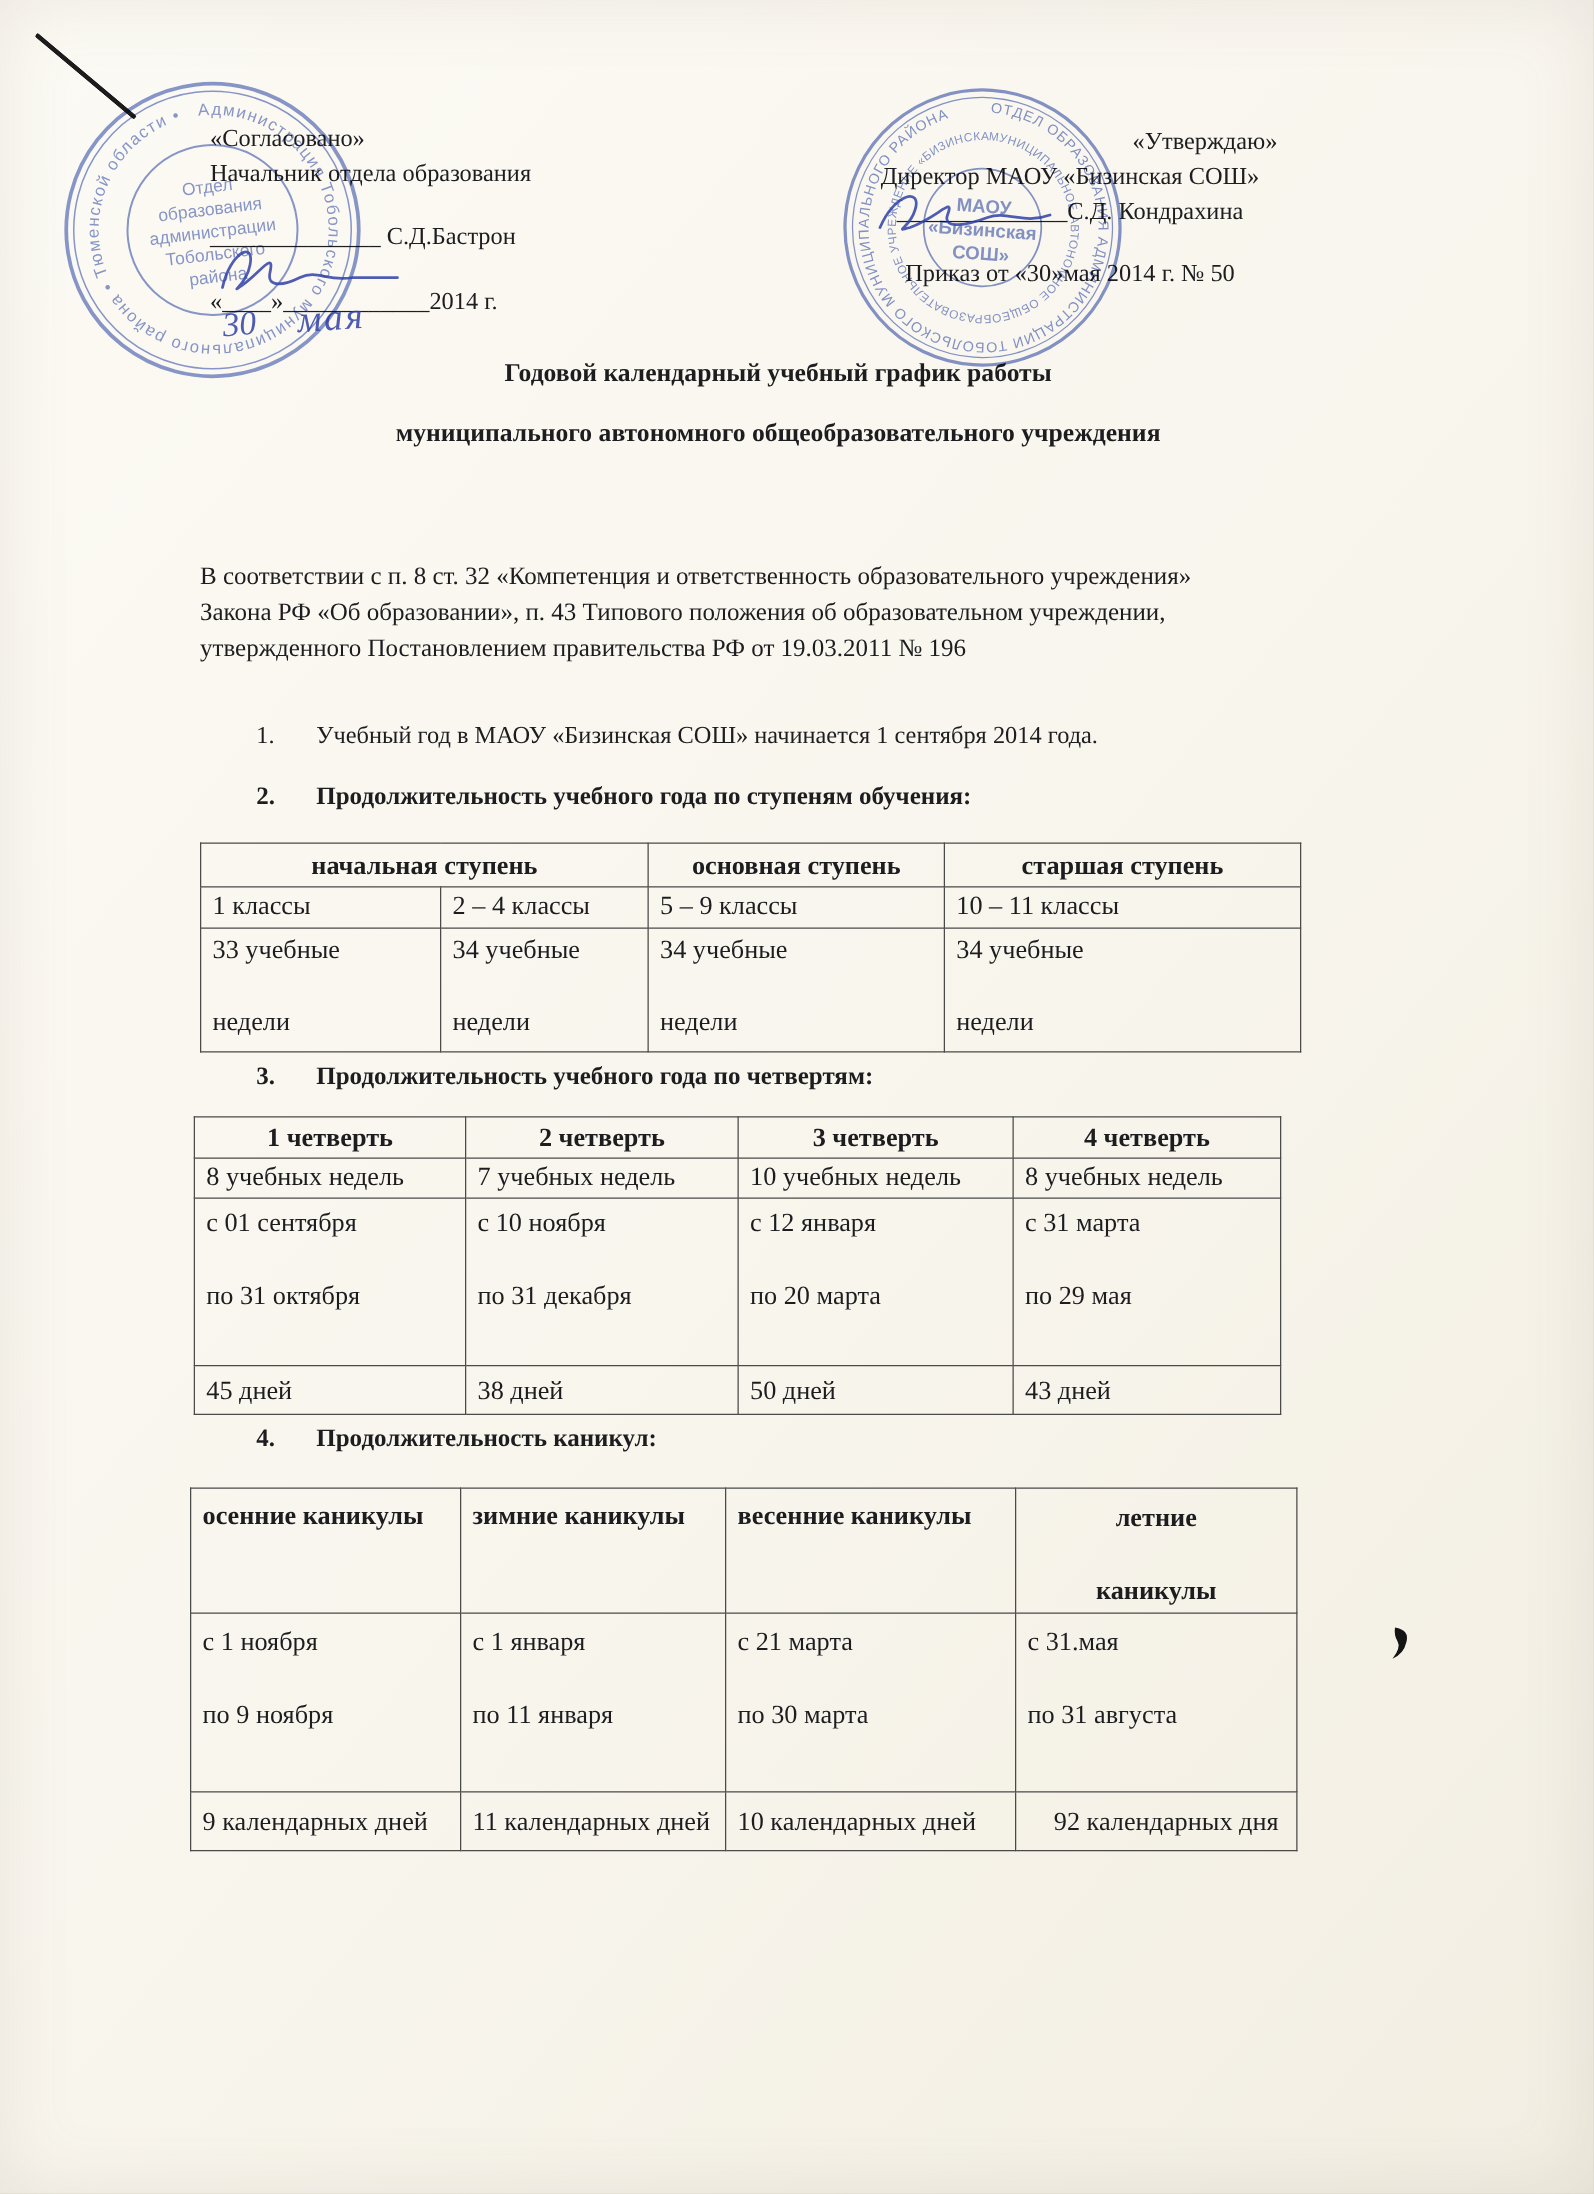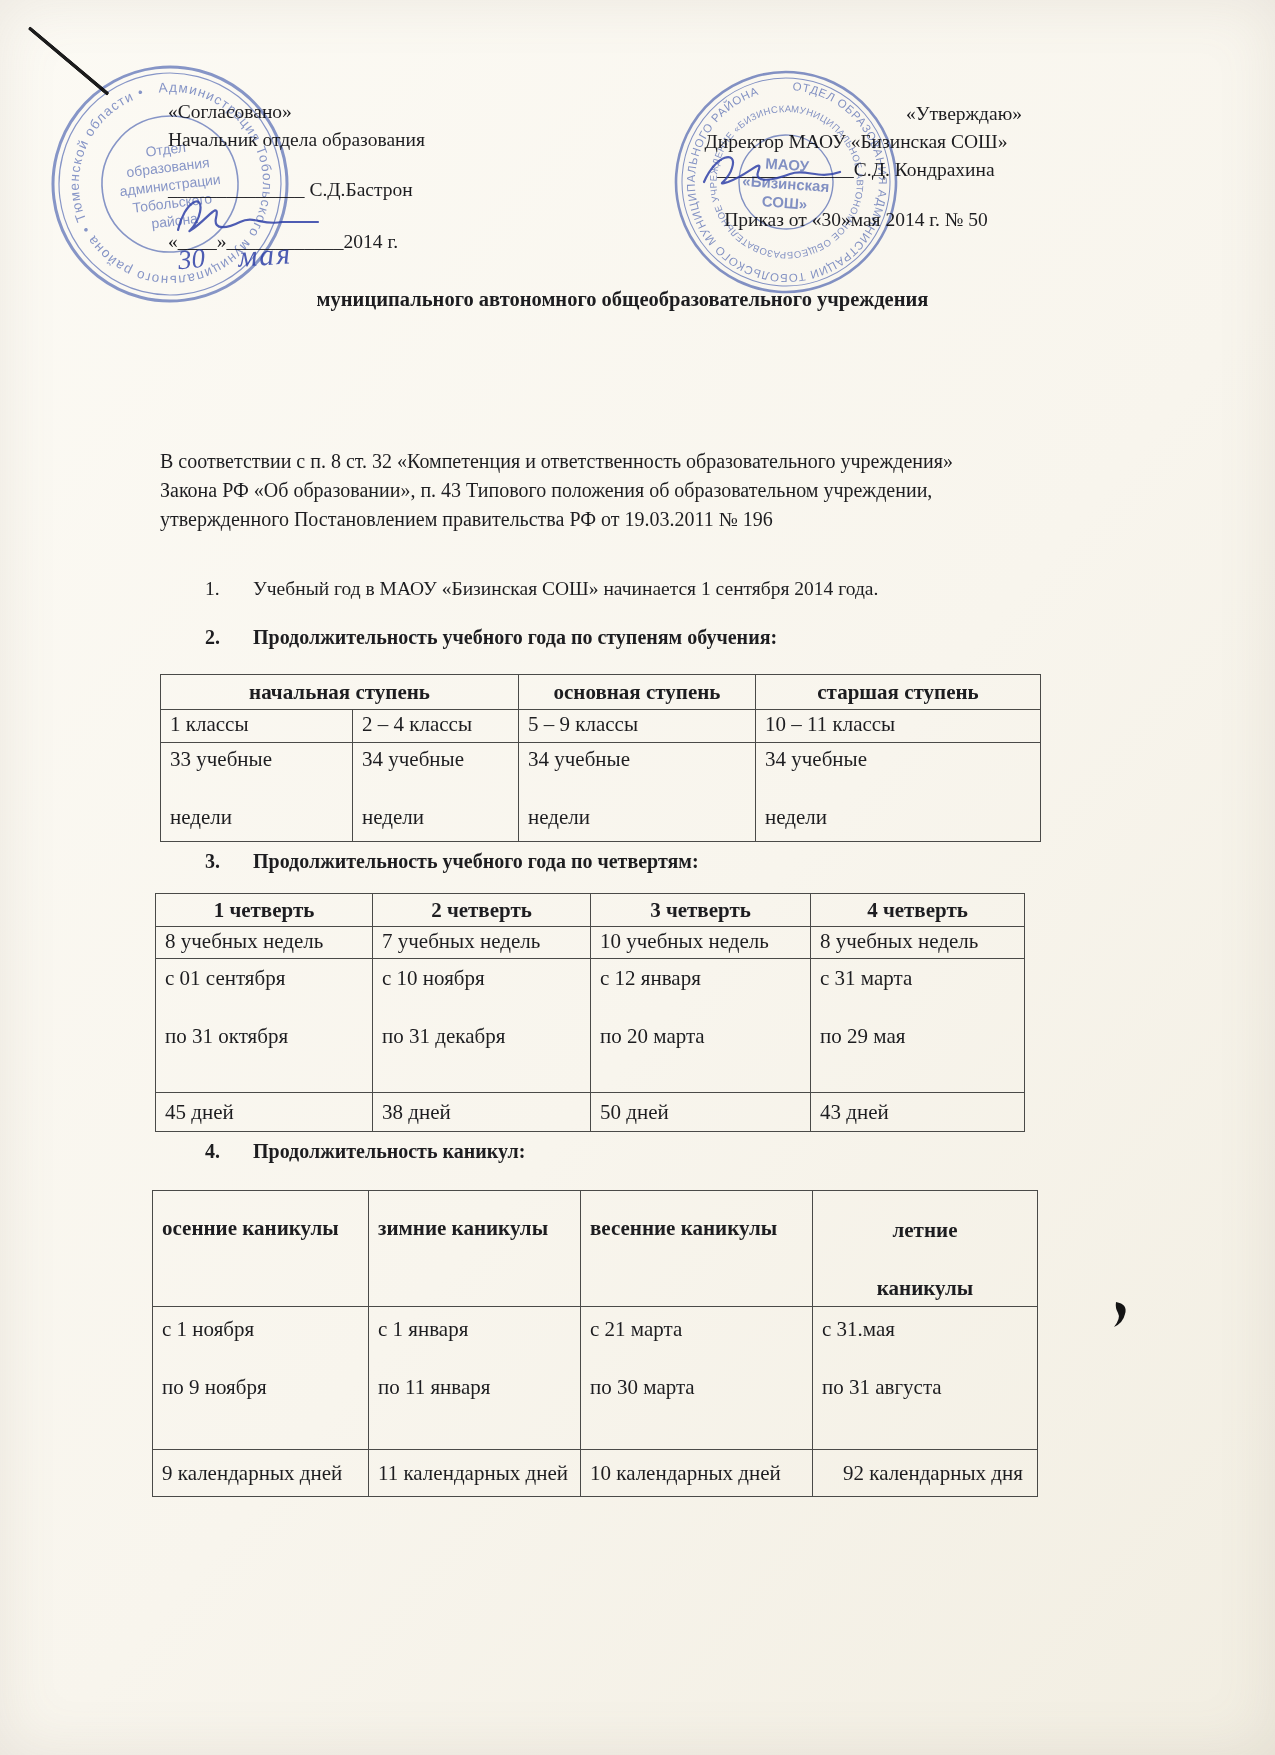--- a/index.html
+++ b/index.html
@@ -51,21 +51,21 @@
   .t1{top:674px;left:160px;width:881px;}
   .t1 .r-head td{height:30px;}
   .t1 .r-classes td{height:28px;}
   .t1 .r-weeks td{height:94px;}
   .t2{top:893px;left:155px;width:870px;}
   .t2 .r-head td{height:28px;}
   .t2 .r-weeks td{height:27px;}
   .t2 .r-dates td{height:126px;padding-top:5px;}
   .t2 .r-days td{height:34px;vertical-align:middle;}
   .t3{top:1190px;left:152px;width:886px;}
-  .t3 .r-head td{height:88px;padding-top:25px;}
+  .t3 .r-head td{height:88px;padding-top:9px;}
   .t3 .r-dates td{height:132px;padding-top:8px;}
   .t3 .r-days td{height:42px;vertical-align:middle;}
   .c{}
   .indent{padding-left:30px !important;}
   .th-left{font-weight:bold;text-align:left;vertical-align:top;}
 </style>
 </head>
 <body>
 
 <div class="page">
@@ -136,20 +136,21 @@
   <svg class="sig" style="left:170px;top:186px;" width="160" height="62" viewBox="0 0 160 62">
     <path d="M8,44 C14,16 34,6 30,26 C27,42 12,50 24,42 C38,32 50,14 46,32 C43,45 58,42 70,36 C84,29 92,40 112,36 L148,36" fill="none" stroke="#2f41a8" stroke-width="2.2" opacity="0.85" stroke-linecap="round"></path>
   </svg>
   <svg class="sig" style="left:698px;top:146px;" width="150" height="50" viewBox="0 0 150 50">
     <path d="M6,36 C18,8 40,4 34,22 C30,36 16,40 30,36 C52,28 66,10 60,26 C56,38 76,34 92,28 C108,22 120,34 142,26" fill="none" stroke="#2f41a8" stroke-width="2.2" opacity="0.85" stroke-linecap="round"></path>
   </svg>
   <span class="hand hand-day">30</span>
   <span class="hand hand-month">мая</span>
 
   <div class="title-block">
+    <div>Годовой календарный учебный график работы</div>
     <div>муниципального автономного общеобразовательного учреждения</div>
   </div>
 
   <div class="intro">В соответствии с п. 8 ст. 32 «Компетенция и ответственность образовательного учреждения» Закона РФ «Об образовании», п. 43 Типового положения об образовательном учреждении, утвержденного Постановлением правительства РФ от 19.03.2011 № 196</div>
 
   <div class="item i1">
     <span class="num">1.</span>
     <span class="txt">Учебный год в МАОУ «Бизинская СОШ» начинается 1 сентября 2014 года.</span>
   </div>
   <div class="item bold i2">

